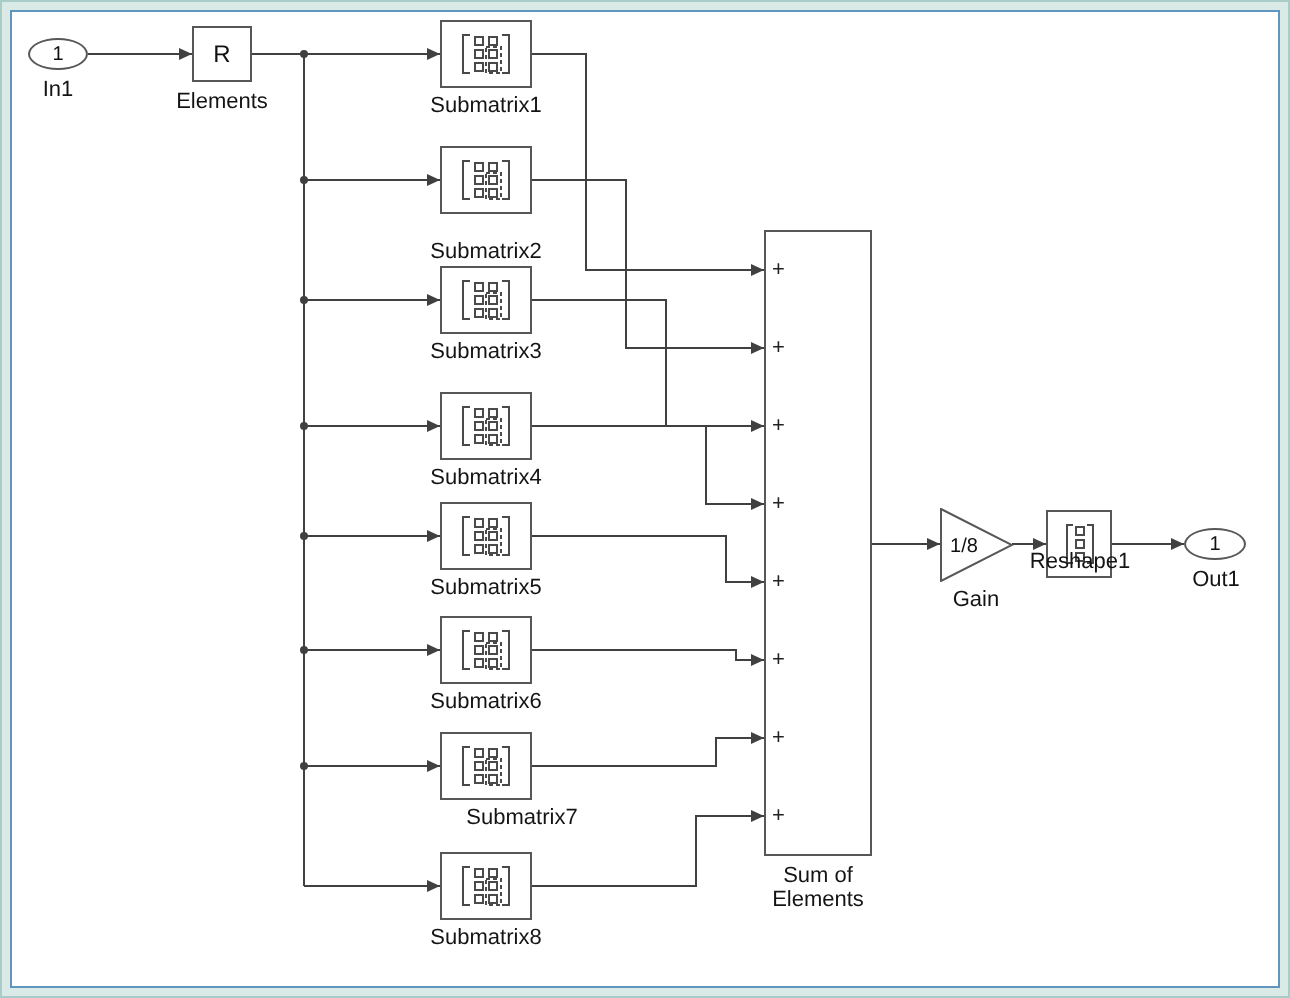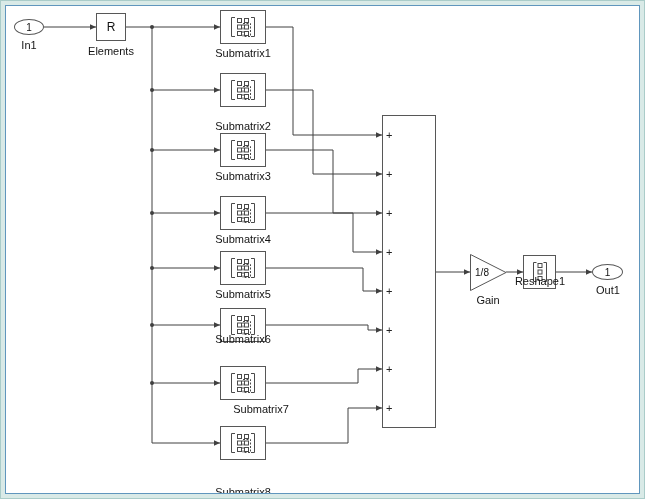--- a/index.html
+++ b/index.html
@@ -157,46 +157,50 @@
           <use href="#icon-submatrix"></use>
         </svg>
     </div>
     <div class="blabel" style="left:192px;top:282px;width:90px">Submatrix5</div>
 
     <div class="block submx" style="top:302px">
       <svg class="icon" width="28" height="22" viewBox="0 0 28 22">
           <use href="#icon-submatrix"></use>
         </svg>
     </div>
-    <div class="blabel" style="left:192px;top:327px;width:90px">Submatrix6</div>
+    <div class="blabel" style="left:192px;top:339px;width:90px">Submatrix6</div>
 
     <div class="block submx" style="top:360px">
       <svg class="icon" width="28" height="22" viewBox="0 0 28 22">
           <use href="#icon-submatrix"></use>
         </svg>
     </div>
     <div class="blabel" style="left:210px;top:397px;width:90px">Submatrix7</div>
 
     <div class="block submx" style="top:420px">
       <svg class="icon" width="28" height="22" viewBox="0 0 28 22">
           <use href="#icon-submatrix"></use>
         </svg>
     </div>
-    <div class="blabel" style="left:192px;top:480px;width:90px">Submatrix8</div>
+    <div class="blabel" style="left:192px;top:457px;width:90px">Submatrix8</div>
 
     <div class="block sum">
       <span class="plus" style="top:14px">+</span>
       <span class="plus" style="top:53px">+</span>
       <span class="plus" style="top:92px">+</span>
       <span class="plus" style="top:131px">+</span>
       <span class="plus" style="top:170px">+</span>
       <span class="plus" style="top:209px">+</span>
       <span class="plus" style="top:248px">+</span>
       <span class="plus" style="top:287px">+</span>
     </div>
+    <div class="blabel" style="left:358px;top:426px;width:90px">
+      <div>Sum of</div>
+      <div>Elements</div>
+    </div>
 
     <svg class="absvg" style="left:464px;top:248px" width="37" height="37" viewBox="0 0 37 37">
       <polygon points="0.5,0.5 36,18.5 0.5,36.5" fill="#ffffff" stroke="#575757" stroke-width="1"></polygon>
       <text x="12" y="22" font-size="10" text-anchor="middle" fill="#111111">1/8</text>
     </svg>
     <div class="blabel" style="left:452px;top:288px;width:60px">Gain</div>
 
     <div class="block" style="left:517px;top:249px;width:33px;height:34px">
       <svg class="icon" width="18" height="22" viewBox="0 0 18 22">
           <use href="#icon-matrix"></use>

